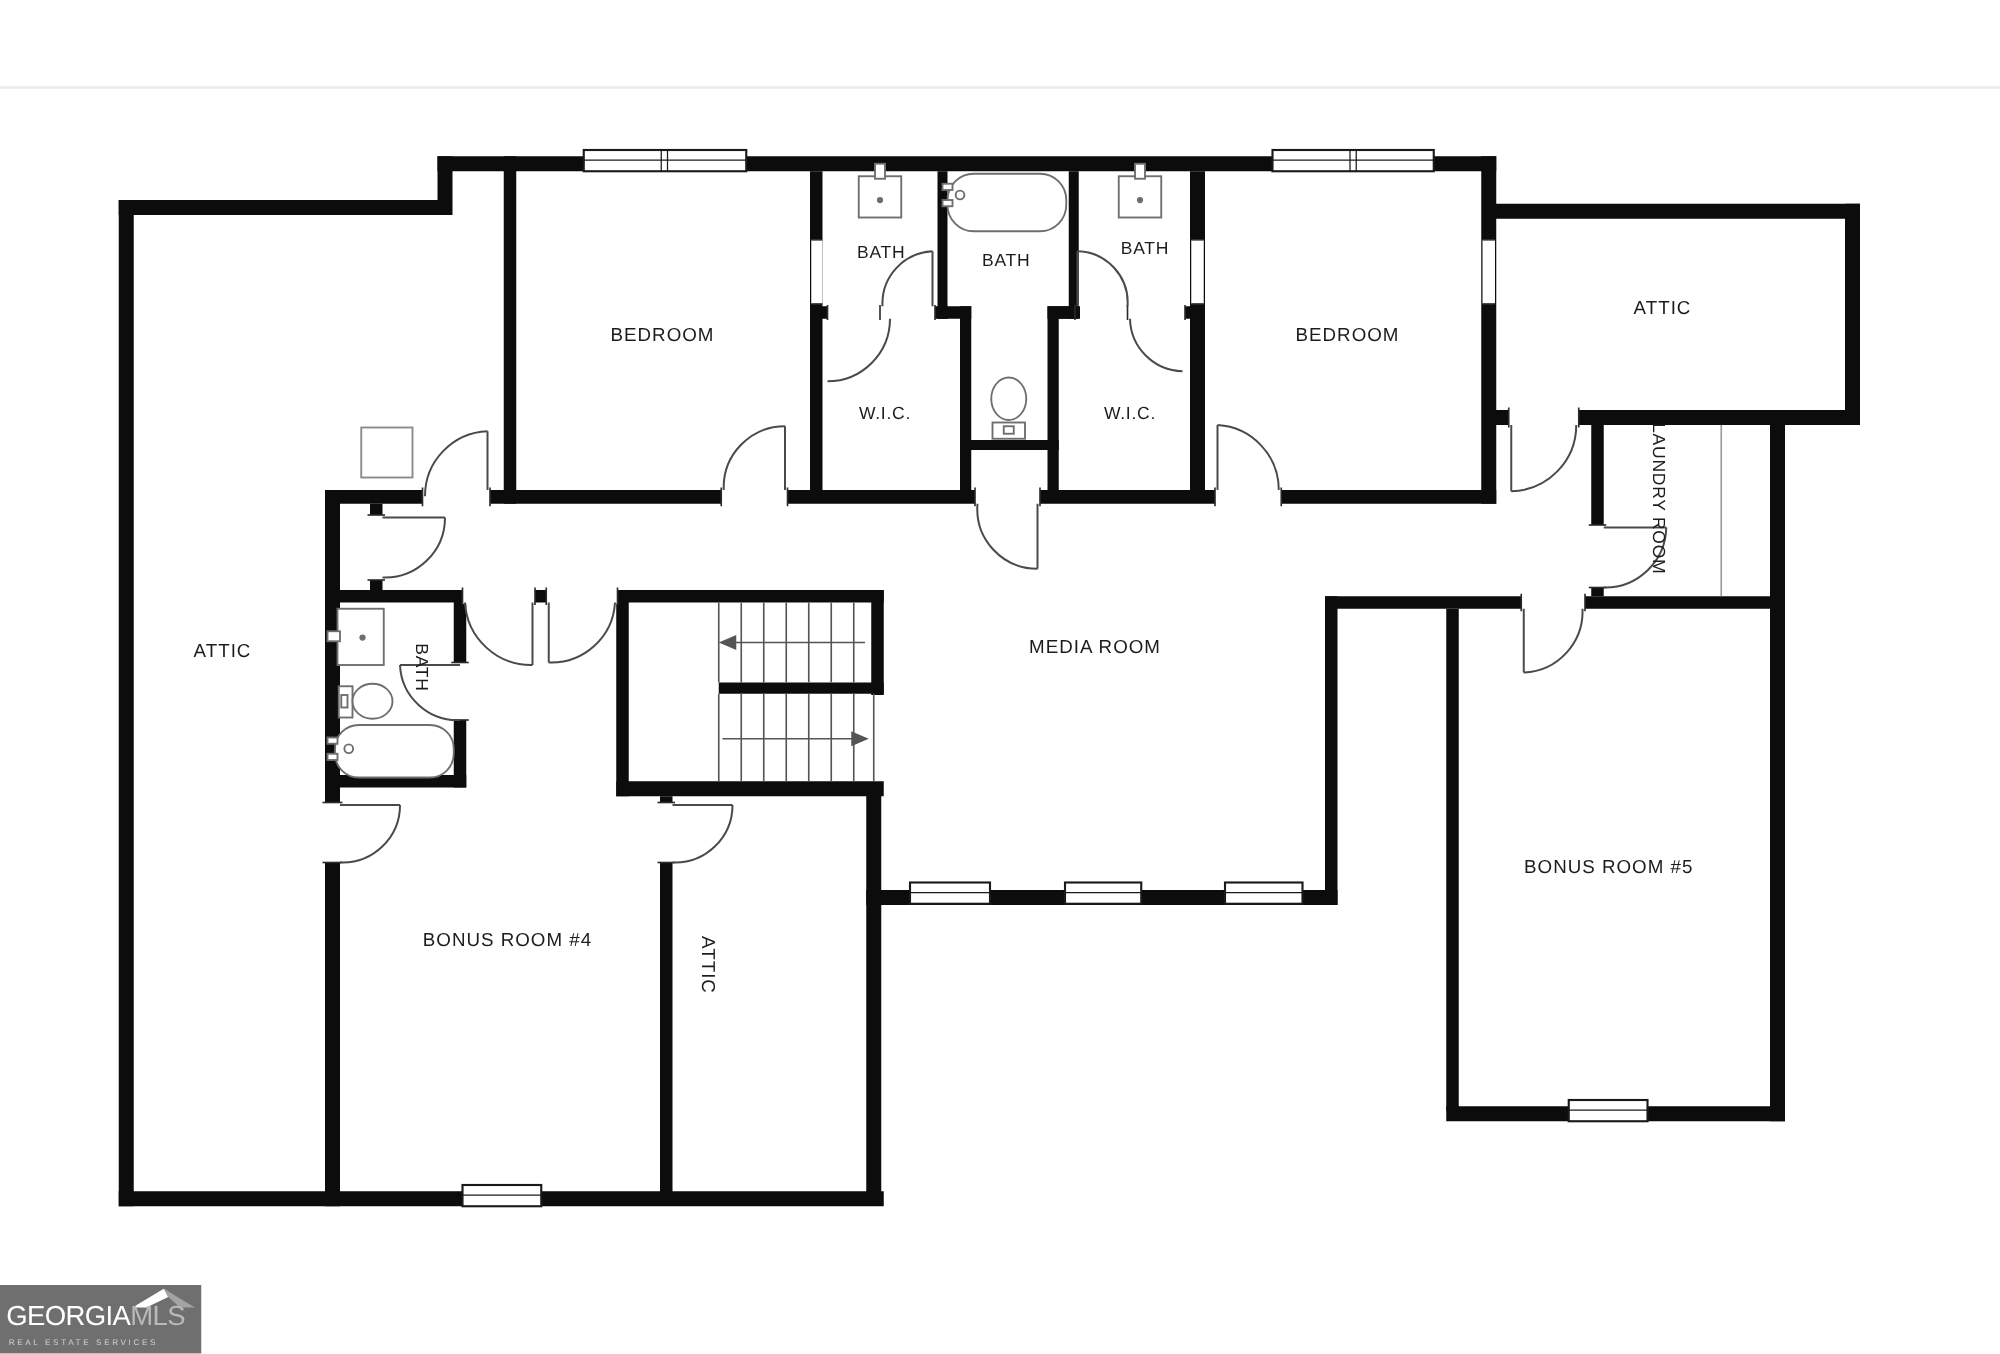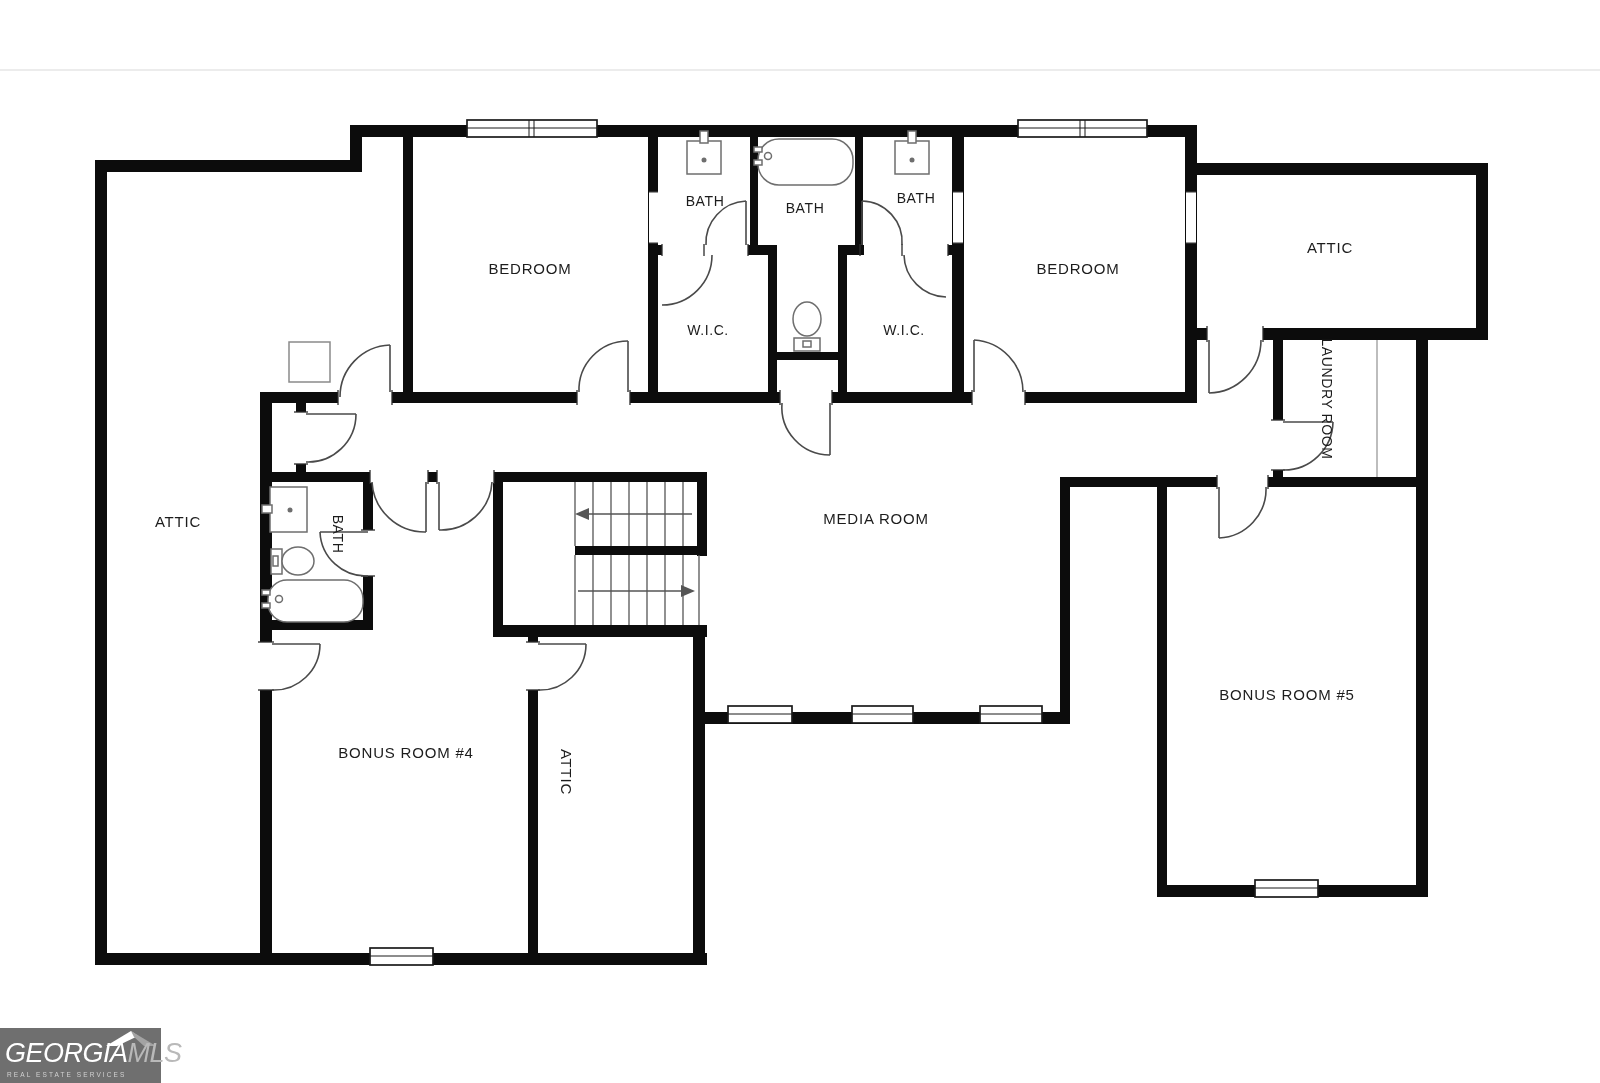--- a/index.html
+++ b/index.html
@@ -5,21 +5,21 @@
   html,body{margin:0;padding:0;background:#ffffff;}
   #stage{position:relative;width:1600px;height:1083px;background:#ffffff;overflow:hidden;
          font-family:"Liberation Sans", sans-serif;}
   #plan{position:absolute;left:0;top:0;}
   .sep{position:absolute;left:0;top:69px;width:1600px;height:2px;background:#ececec;}
   .lbl{position:absolute;transform:translate(-50%,-50%);font-size:15px;color:#1c1c1c;
        letter-spacing:.8px;white-space:nowrap;}
   .lbl.sm{font-size:14px;letter-spacing:.6px;}
   .lbl.v{transform:translate(-50%,-50%) rotate(90deg);}
   .logo{position:absolute;left:0;top:1028px;width:161px;height:55px;background:#6f6f6f;}
-  .logo .l1{position:absolute;left:5px;top:13px;font-size:27px;letter-spacing:-.5px;line-height:24px;font-style:italic;}
+  .logo .l1{position:absolute;left:5px;top:13px;font-size:22px;letter-spacing:-.5px;line-height:24px;}
   .logo .l1 .g{color:#ffffff;}
   .logo .l1 .m{color:#b9b9b9;}
   .logo .l2{position:absolute;left:7px;top:43px;font-size:6.5px;letter-spacing:2.1px;color:#d2d2d2;}
   .logo .roof{position:absolute;left:104px;top:1px;}
 </style>
 </head>
 <body>
 
 <div id="stage">
   <div class="sep"></div>

